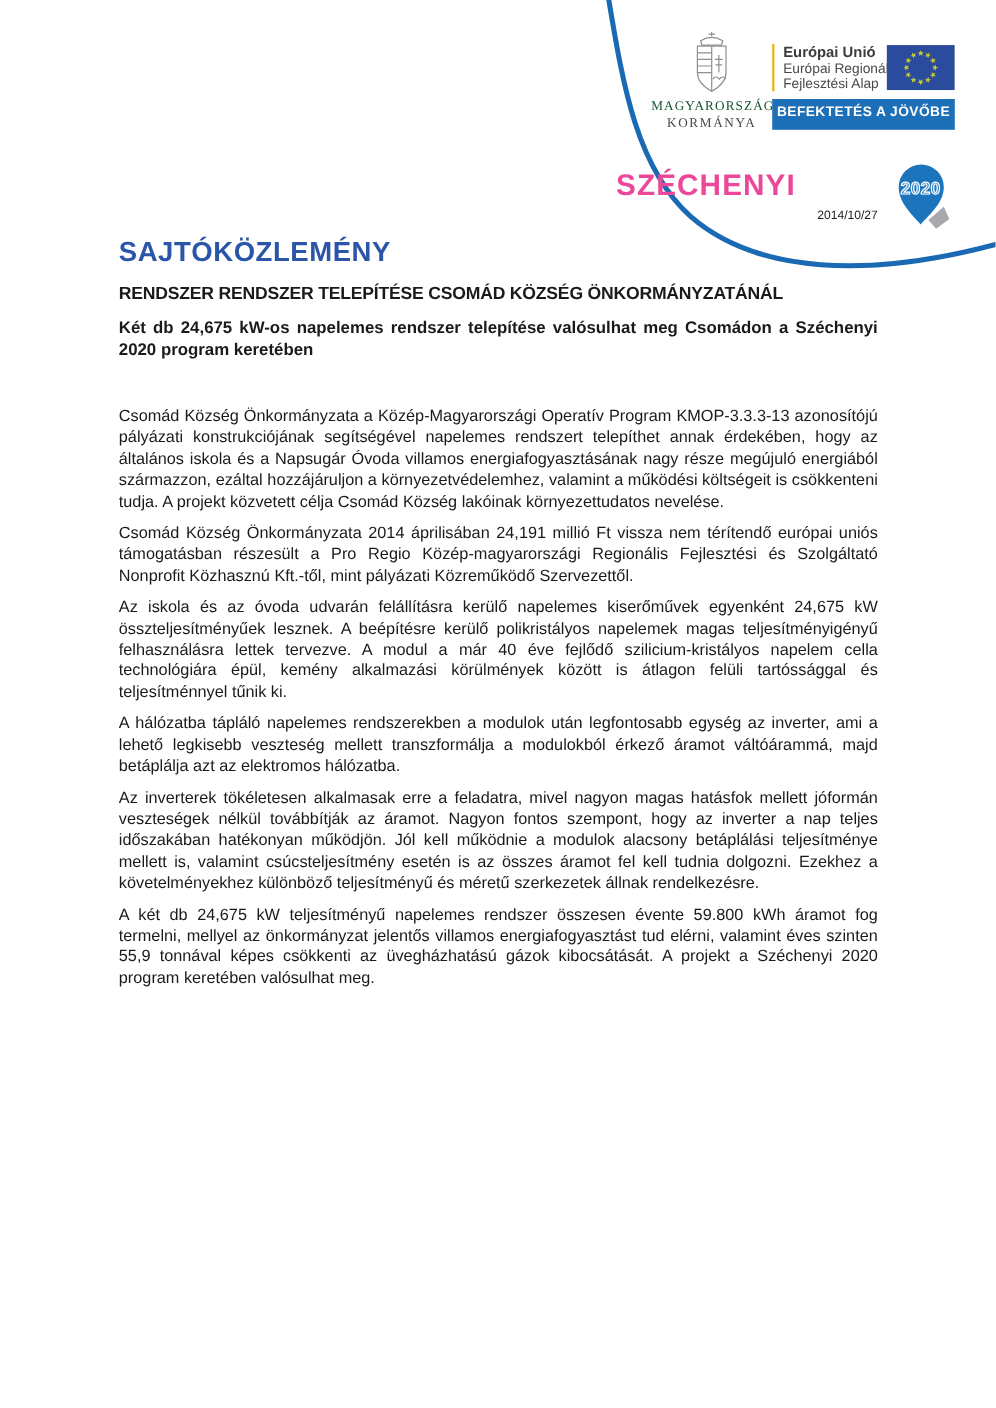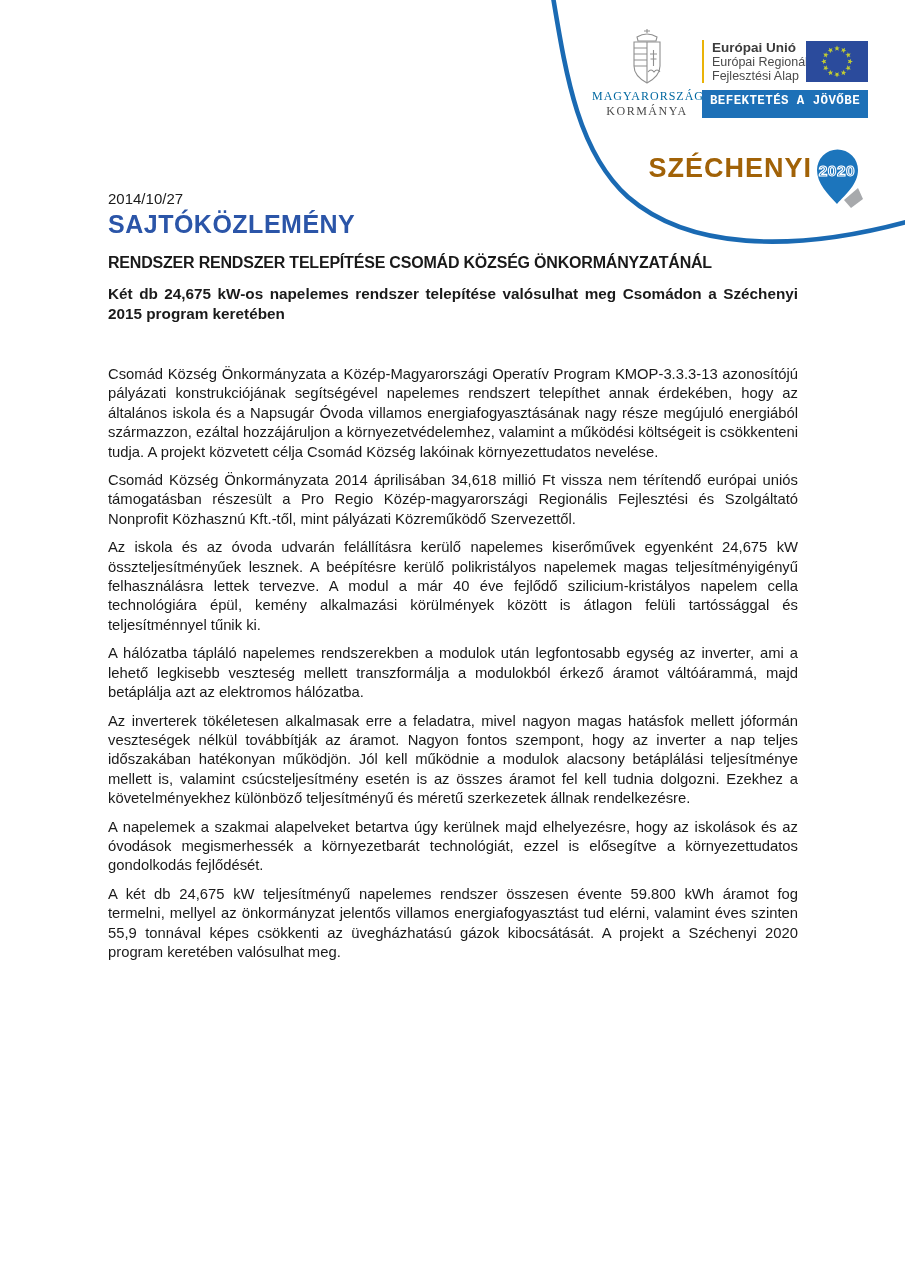--- a/index.html
+++ b/index.html
@@ -7,40 +7,40 @@
   body {
     width:905px; height:1280px; position:relative; overflow:hidden;
     font-family:"Liberation Sans", sans-serif; color:#1a1a1a;
   }
   
   .swoosh { position:absolute; top:0; left:0; width:905px; height:300px; pointer-events:none; }
 
   
   .gov-logo { position:absolute; left:592px; top:28px; width:110px; text-align:center; }
   .gov-logo .arms { display:block; margin:0 auto 3px; }
-  .gov-line1 { font-family:"Liberation Serif", serif; font-size:12px; letter-spacing:1px; color:#0369a1; }
+  .gov-line1 { font-family:"Liberation Serif", serif; font-size:12px; letter-spacing:1px; color:#14532d; }
   .gov-line2 { font-family:"Liberation Serif", serif; font-size:12px; letter-spacing:1.5px; color:#4a4a4a; }
 
   .eu-block { position:absolute; left:702px; top:40px; width:166px; }
   .eu-text { border-left:2px solid #eab308; padding-left:8px; }
   .eu-line1 { font-size:13.5px; font-weight:bold; color:#3c3c3c; line-height:15px; }
   .eu-line2, .eu-line3 { font-size:12.5px; color:#4a4a4a; line-height:14px; }
   .eu-flag { position:absolute; left:104px; top:1px; }
   .eu-banner { position:absolute; left:0; top:50px; width:166px; height:28px;
     background:#1d70b7; color:#ffffff; font-weight:bold; font-size:12.5px;
-    letter-spacing:0.4px; text-align:center; line-height:22px;font-family:Liberation Mono, monospace; }
+    letter-spacing:0.4px; text-align:center; line-height:22px; }
 
   .szechenyi { position:absolute; left:560px; top:146px; width:320px; height:80px; }
-  .szechenyi-name { position:absolute; left:0; top:7px; width:252px; text-align:right;
-    font-size:27px; font-weight:bold; letter-spacing:1px; color:#a16207; }
+  .szechenyi-name { position:absolute; left:0; top:7px; width:252px; text-align:left;
+    font-size:27px; font-weight:bold; letter-spacing:1px; color:#ec4899; }
   .szechenyi-pin { position:absolute; left:254px; top:0; }
 
   
   .content { position:absolute; left:108px; top:190px; width:690px; }
-  .doc-date { font-size:15px; margin-bottom:3px; }
+  .doc-date { font-size:11px; margin-bottom:13px;text-align:right; }
   .doc-org { font-size:15px; font-weight:bold; margin-bottom:37px; }
   .doc-title { font-size:25px; font-weight:bold; color:#2b55a8; letter-spacing:0.5px; margin-bottom:15px; }
   .doc-headline { font-size:16px; font-weight:bold; letter-spacing:-0.2px; margin-bottom:12px; }
   .doc-lead { font-size:15.3px; font-weight:bold; text-align:justify; line-height:19.5px; margin-bottom:42px; }
   .doc-p { font-size:14.8px; text-align:justify; line-height:19.4px; margin-bottom:9px; }
 </style>
 </head>
 <body>
 
 <svg class="swoosh" viewBox="0 0 905 300" xmlns="http://www.w3.org/2000/svg">
@@ -98,21 +98,20 @@
     <polygon points="30,54 44,42 49,53 37,62" fill="#a7a9ac"></polygon>
     <path d="M22 57 C 13 47 2 37 2 23 A 20.5 20.5 0 1 1 43 23 C 43 37 31 47 22 57 Z" fill="#1c75bc" transform="translate(1,1)"></path>
     <text x="23" y="30" text-anchor="middle" font-family="Liberation Sans, sans-serif" font-size="15.5" font-weight="bold" letter-spacing="0.5" fill="none" stroke="#ffffff" stroke-width="1.1">2020</text>
   </svg>
 </div>
 
 <div class="content">
   <div class="doc-date">2014/10/27</div>
   <div class="doc-title">SAJTÓKÖZLEMÉNY</div>
   <div class="doc-headline">RENDSZER RENDSZER TELEPÍTÉSE CSOMÁD KÖZSÉG ÖNKORMÁNYZATÁNÁL</div>
-  <div class="doc-lead">Két db 24,675 kW-os napelemes rendszer telepítése valósulhat meg Csomádon a Széchenyi 2015 program keretében</div>
+  <div class="doc-lead">Két db 24,675 kW-os napelemes rendszer telepítése valósulhat meg Csomádon a Széchenyi 2020 program keretében</div>
   <p class="doc-p">Csomád Község Önkormányzata a Közép-Magyarországi Operatív Program KMOP-3.3.3-13 azonosítójú pályázati konstrukciójának segítségével napelemes rendszert telepíthet annak érdekében, hogy az általános iskola és a Napsugár Óvoda villamos energiafogyasztásának nagy része megújuló energiából származzon, ezáltal hozzájáruljon a környezetvédelemhez, valamint a működési költségeit is csökkenteni tudja. A projekt közvetett célja Csomád Község lakóinak környezettudatos nevelése.</p>
-  <p class="doc-p">Csomád Község Önkormányzata 2014 áprilisában 34,618 millió Ft vissza nem térítendő európai uniós támogatásban részesült a Pro Regio Közép-magyarországi Regionális Fejlesztési és Szolgáltató Nonprofit Közhasznú Kft.-től, mint pályázati Közreműködő Szervezettől.</p>
+  <p class="doc-p">Csomád Község Önkormányzata 2014 áprilisában 24,191 millió Ft vissza nem térítendő európai uniós támogatásban részesült a Pro Regio Közép-magyarországi Regionális Fejlesztési és Szolgáltató Nonprofit Közhasznú Kft.-től, mint pályázati Közreműködő Szervezettől.</p>
   <p class="doc-p">Az iskola és az óvoda udvarán felállításra kerülő napelemes kiserőművek egyenként 24,675 kW összteljesítményűek lesznek. A beépítésre kerülő polikristályos napelemek magas teljesítményigényű felhasználásra lettek tervezve. A modul a már 40 éve fejlődő szilicium-kristályos napelem cella technológiára épül, kemény alkalmazási körülmények között is átlagon felüli tartóssággal és teljesítménnyel tűnik ki.</p>
   <p class="doc-p">A hálózatba tápláló napelemes rendszerekben a modulok után legfontosabb egység az inverter, ami a lehető legkisebb veszteség mellett transzformálja a modulokból érkező áramot váltóárammá, majd betáplálja azt az elektromos hálózatba.</p>
   <p class="doc-p">Az inverterek tökéletesen alkalmasak erre a feladatra, mivel nagyon magas hatásfok mellett jóformán veszteségek nélkül továbbítják az áramot. Nagyon fontos szempont, hogy az inverter a nap teljes időszakában hatékonyan működjön. Jól kell működnie a modulok alacsony betáplálási teljesítménye mellett is, valamint csúcsteljesítmény esetén is az összes áramot fel kell tudnia dolgozni. Ezekhez a követelményekhez különböző teljesítményű és méretű szerkezetek állnak rendelkezésre.</p>
-  <p class="doc-p">A napelemek a szakmai alapelveket betartva úgy kerülnek majd elhelyezésre, hogy az iskolások és az óvodások megismerhessék a környezetbarát technológiát, ezzel is elősegítve a környezettudatos gondolkodás fejlődését.</p>
   <p class="doc-p">A két db 24,675 kW teljesítményű napelemes rendszer összesen évente 59.800 kWh áramot fog termelni, mellyel az önkormányzat jelentős villamos energiafogyasztást tud elérni, valamint éves szinten 55,9 tonnával képes csökkenti az üvegházhatású gázok kibocsátását. A projekt a Széchenyi 2020 program keretében valósulhat meg.</p>
 </div>
 
 </body></html>

